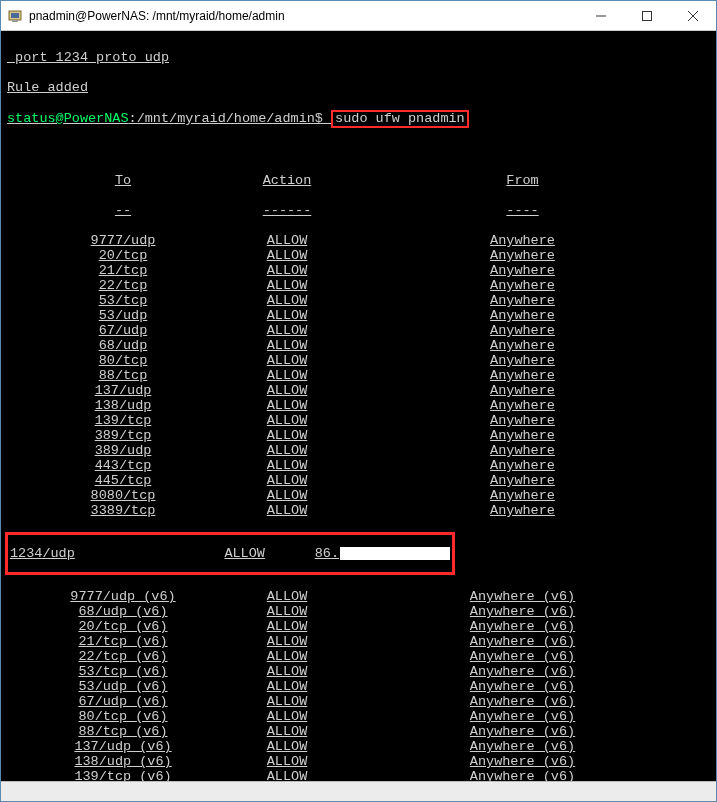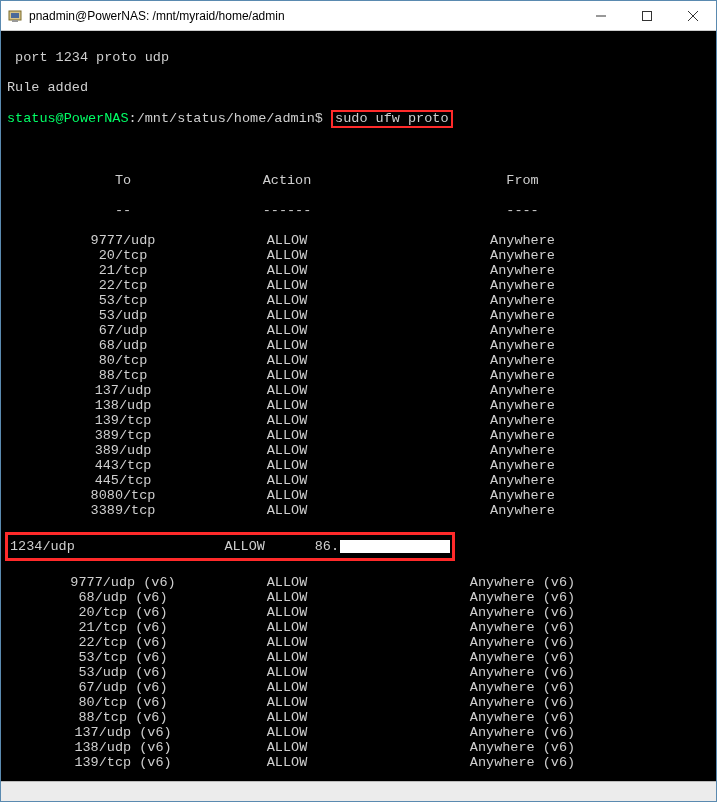--- a/index.html
+++ b/index.html
@@ -3,28 +3,28 @@
 <meta charset="utf-8">
 <style>
   * { box-sizing: border-box; margin: 0; padding: 0; }
   body { font-family: "Consolas", "Courier New", monospace; background: #fff; }
   .window { width: 717px; height: 802px; border: 1px solid #5a8ab0; display: flex; flex-direction: column; background: #ef4444; }
   .titlebar { height: 30px; background: #fff; border-bottom: 1px solid #ccc; display: flex; align-items: center; padding: 0 0 0 6px; color: #000; font-family: "Segoe UI", Tahoma, sans-serif; font-size: 12px; }
   .title-icon { width: 16px; height: 16px; margin-right: 6px; display:flex; align-items:center; justify-content:center;}
   .title-text { flex: 1; }
   .win-buttons { display: flex; height: 100%; }
   .win-btn { width: 46px; display: flex; align-items: center; justify-content: center; font-size: 14px; color:#333; }
-  .terminal { flex: 1; background: #000; color: #cfcfcf; font-size: 13.5px; line-height: 15px; padding: 4px 6px 0 6px; overflow: hidden; white-space: pre; position: relative; }
+  .terminal { flex: 1; background: #000; color: #cfcfcf; font-size: 13.5px; line-height: 15px; padding: 4px 6px 0 6px; overflow: hidden; white-space: pre; position: relative; text-decoration: underline; }
   .green { color: #00ff66; }
   .row { display: flex; text-align: center; }
   .col-to { width: 232px; }
   .col-action { width: 96px; }
   .col-from { flex: 1; }
   .hl-red { border: 2px solid #ff2a2a; padding: 0 2px; display:inline-block; line-height:14px; }
-  .hl-row { border: 3px solid #ff2a2a; margin: -1px -2px; padding: 4px 2px; display:flex; width: 450px;}
+  .hl-row { border: 3px solid #ff2a2a; margin: -1px -2px; padding: 11px 2px; display:flex; width: 450px;}
   .hl-row .col-to { width: 228px; }
   .hl-row .col-action { width: 96px; }
   .censor { background:#fff; display:inline-block; width: 110px; height: 13px; vertical-align: middle; margin-left:1px;}
   .statusbar { height: 20px; background: #ececec; border-top: 1px solid #bbb; }
   .blank { height: 15px; }
 </style>
 </head>
 <body>
 
 <div class="window">
@@ -53,21 +53,21 @@
             <line x1="0" y1="0" x2="10" y2="10" stroke="#333" stroke-width="1"></line>
             <line x1="10" y1="0" x2="0" y2="10" stroke="#333" stroke-width="1"></line>
           </svg>
       </div>
     </div>
   </div>
 
   <div class="terminal">
 <div> port 1234 proto udp</div>
 <div>Rule added</div>
-<div><span class="green">status@PowerNAS</span><span>:/mnt/status/home/admin$</span> <span class="hl-red">sudo ufw proto</span></div>
+<div><span class="green">status@PowerNAS</span><span>:/mnt/myraid/home/admin$</span> <span class="hl-red">sudo ufw pnadmin</span></div>
 <div class="blank"></div>
 <div class="row"><span class="col-to">To</span><span class="col-action">Action</span><span class="col-from">From</span></div>
 <div class="row"><span class="col-to">--</span><span class="col-action">------</span><span class="col-from">----</span></div>
 <div id="rules-block"><div class="row"><span class="col-to">9777/udp</span><span class="col-action">ALLOW</span><span class="col-from">Anywhere</span></div><div class="row"><span class="col-to">20/tcp</span><span class="col-action">ALLOW</span><span class="col-from">Anywhere</span></div><div class="row"><span class="col-to">21/tcp</span><span class="col-action">ALLOW</span><span class="col-from">Anywhere</span></div><div class="row"><span class="col-to">22/tcp</span><span class="col-action">ALLOW</span><span class="col-from">Anywhere</span></div><div class="row"><span class="col-to">53/tcp</span><span class="col-action">ALLOW</span><span class="col-from">Anywhere</span></div><div class="row"><span class="col-to">53/udp</span><span class="col-action">ALLOW</span><span class="col-from">Anywhere</span></div><div class="row"><span class="col-to">67/udp</span><span class="col-action">ALLOW</span><span class="col-from">Anywhere</span></div><div class="row"><span class="col-to">68/udp</span><span class="col-action">ALLOW</span><span class="col-from">Anywhere</span></div><div class="row"><span class="col-to">80/tcp</span><span class="col-action">ALLOW</span><span class="col-from">Anywhere</span></div><div class="row"><span class="col-to">88/tcp</span><span class="col-action">ALLOW</span><span class="col-from">Anywhere</span></div><div class="row"><span class="col-to">137/udp</span><span class="col-action">ALLOW</span><span class="col-from">Anywhere</span></div><div class="row"><span class="col-to">138/udp</span><span class="col-action">ALLOW</span><span class="col-from">Anywhere</span></div><div class="row"><span class="col-to">139/tcp</span><span class="col-action">ALLOW</span><span class="col-from">Anywhere</span></div><div class="row"><span class="col-to">389/tcp</span><span class="col-action">ALLOW</span><span class="col-from">Anywhere</span></div><div class="row"><span class="col-to">389/udp</span><span class="col-action">ALLOW</span><span class="col-from">Anywhere</span></div><div class="row"><span class="col-to">443/tcp</span><span class="col-action">ALLOW</span><span class="col-from">Anywhere</span></div><div class="row"><span class="col-to">445/tcp</span><span class="col-action">ALLOW</span><span class="col-from">Anywhere</span></div><div class="row"><span class="col-to">8080/tcp</span><span class="col-action">ALLOW</span><span class="col-from">Anywhere</span></div><div class="row"><span class="col-to">3389/tcp</span><span class="col-action">ALLOW</span><span class="col-from">Anywhere</span></div></div>
 <div class="hl-row"><span class="col-to">1234/udp</span><span class="col-action">ALLOW</span><span class="col-from"><span>86.</span><span class="censor"></span></span></div>
 <div id="rules-v6-block"><div class="row"><span class="col-to">9777/udp (v6)</span><span class="col-action">ALLOW</span><span class="col-from">Anywhere (v6)</span></div><div class="row"><span class="col-to">68/udp (v6)</span><span class="col-action">ALLOW</span><span class="col-from">Anywhere (v6)</span></div><div class="row"><span class="col-to">20/tcp (v6)</span><span class="col-action">ALLOW</span><span class="col-from">Anywhere (v6)</span></div><div class="row"><span class="col-to">21/tcp (v6)</span><span class="col-action">ALLOW</span><span class="col-from">Anywhere (v6)</span></div><div class="row"><span class="col-to">22/tcp (v6)</span><span class="col-action">ALLOW</span><span class="col-from">Anywhere (v6)</span></div><div class="row"><span class="col-to">53/tcp (v6)</span><span class="col-action">ALLOW</span><span class="col-from">Anywhere (v6)</span></div><div class="row"><span class="col-to">53/udp (v6)</span><span class="col-action">ALLOW</span><span class="col-from">Anywhere (v6)</span></div><div class="row"><span class="col-to">67/udp (v6)</span><span class="col-action">ALLOW</span><span class="col-from">Anywhere (v6)</span></div><div class="row"><span class="col-to">80/tcp (v6)</span><span class="col-action">ALLOW</span><span class="col-from">Anywhere (v6)</span></div><div class="row"><span class="col-to">88/tcp (v6)</span><span class="col-action">ALLOW</span><span class="col-from">Anywhere (v6)</span></div><div class="row"><span class="col-to">137/udp (v6)</span><span class="col-action">ALLOW</span><span class="col-from">Anywhere (v6)</span></div><div class="row"><span class="col-to">138/udp (v6)</span><span class="col-action">ALLOW</span><span class="col-from">Anywhere (v6)</span></div><div class="row"><span class="col-to">139/tcp (v6)</span><span class="col-action">ALLOW</span><span class="col-from">Anywhere (v6)</span></div></div>
 
 
   </div>
 

